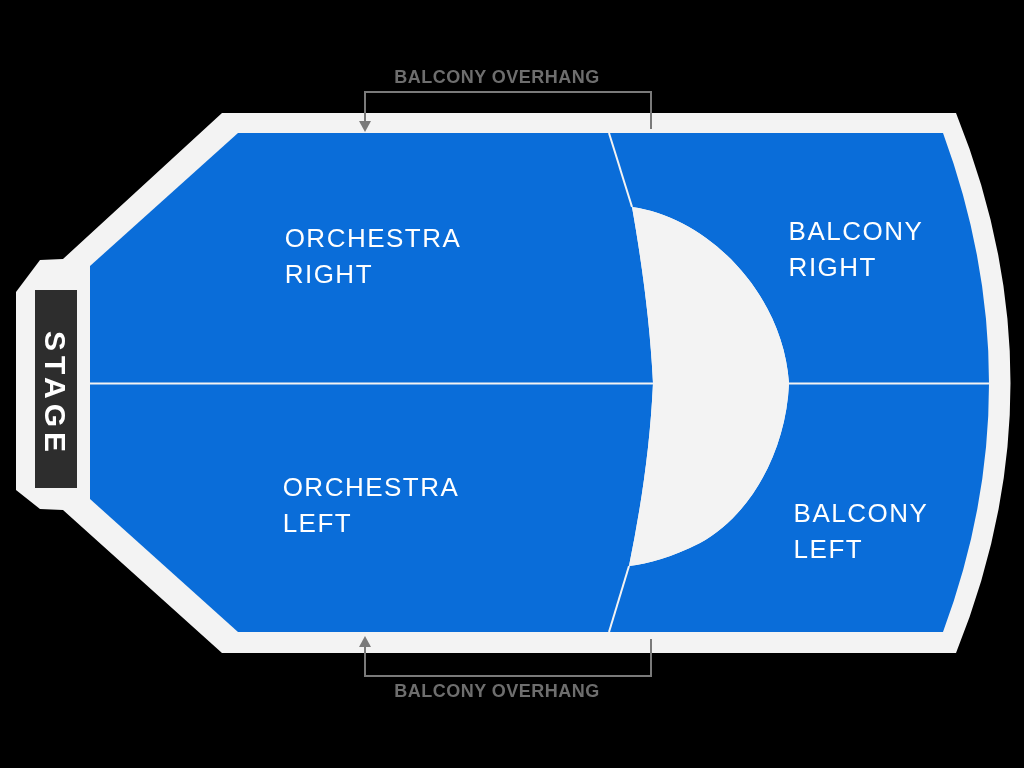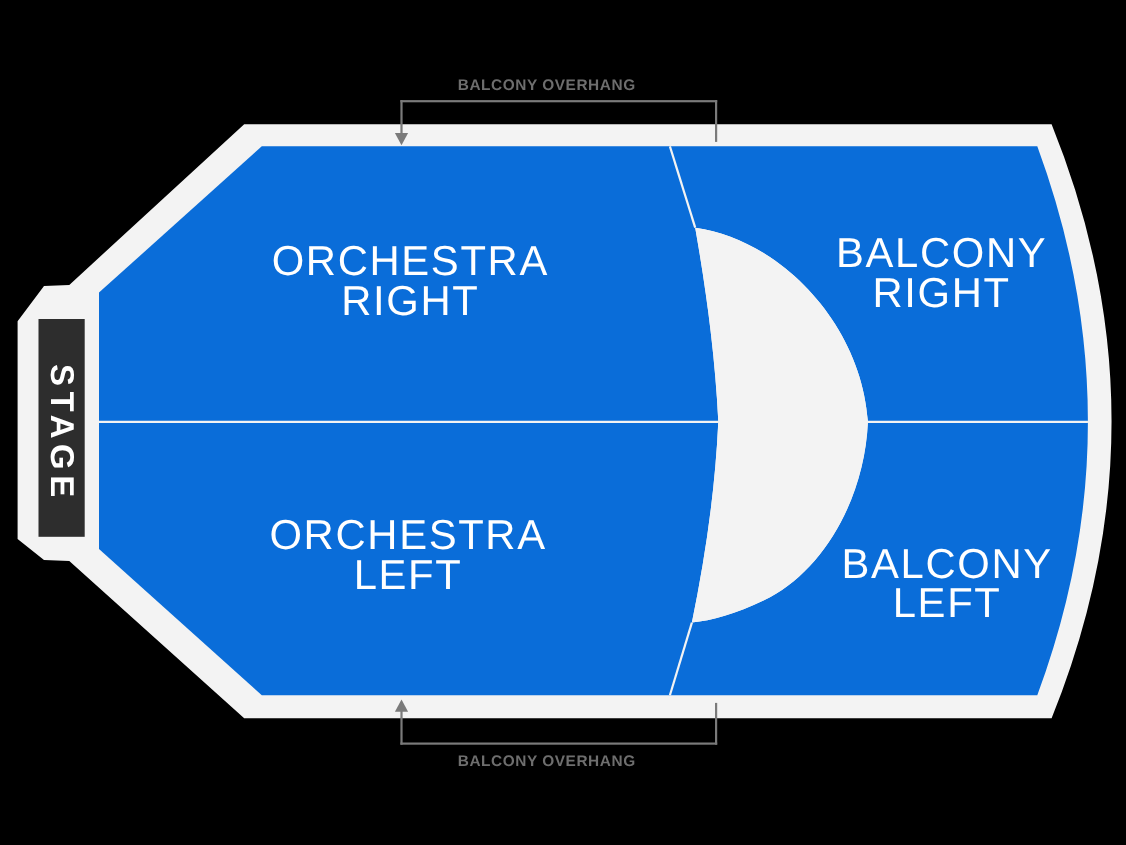--- a/index.html
+++ b/index.html
@@ -20,24 +20,23 @@
     left: 0;
     top: 0;
   }
   .map svg path.section {
     cursor: pointer;
   }
   .section-label {
     position: absolute;
     transform: translate(-50%, -50%);
     color: #ffffff;
-    font-size: 38px;
+    font-size: 26px;
     line-height: 36px;
     letter-spacing: 1.5px;
-    text-align: center;
     white-space: nowrap;
     pointer-events: none;
   }
   .section-label span {
     display: block;
   }
   .stage-label {
     position: absolute;
     left: 55px;
     top: 394px;
@@ -46,21 +45,21 @@
     font-size: 30px;
     font-weight: bold;
     letter-spacing: 5px;
     white-space: nowrap;
     pointer-events: none;
   }
   .overhang-label {
     position: absolute;
     transform: translate(-50%, -50%);
     color: #6e6e6e;
-    font-size: 14px;
+    font-size: 18px;
     font-weight: bold;
     letter-spacing: 0.5px;
     white-space: nowrap;
   }
   .overhang-label.top { left: 497px; top: 77px; }
   .overhang-label.bottom { left: 497px; top: 691px; }
   .bracket {
     position: absolute;
     box-sizing: border-box;
     left: 364px;

